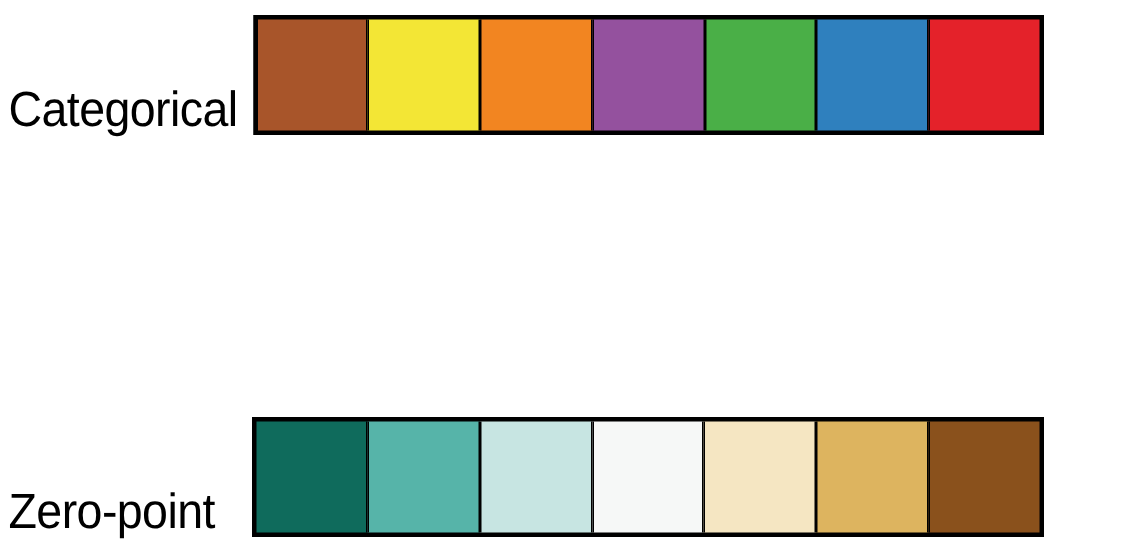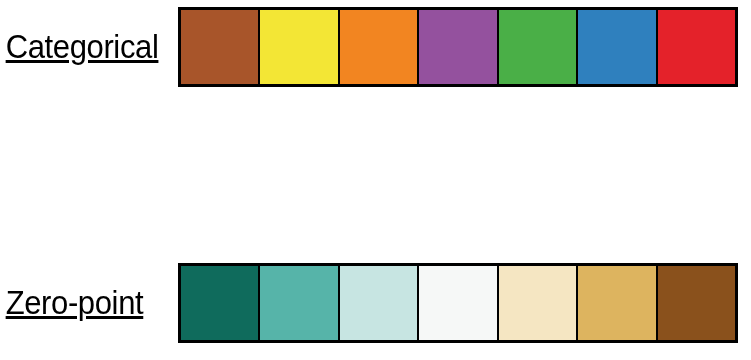--- a/index.html
+++ b/index.html
@@ -18,29 +18,28 @@
   #palette-figure {
     position: absolute;
     left: 0;
     top: 0;
     width: 751px;
     height: 360px;
   }
   .palette-row {
     position: absolute;
     left: 0;
-    width: 751px;
+    width: 696px;
     height: 86px;
     display: flex;
-    align-items: center;
-    text-decoration: underline;
+    align-items: flex-end;
   }
   #row-categorical { top: 4px; }
   #row-continuous  { top: 134px; }
-  #row-zeropoint   { top: 260px; }
+  #row-zeropoint   { top: 272px; }
 
   .row-label {
     width: 178px;
     padding-left: 6px;
     box-sizing: border-box;
     font-size: 33px;
     line-height: 34px;
     color: #000000;
     letter-spacing: -0.4px;
     font-family: "Liberation Sans", sans-serif;

